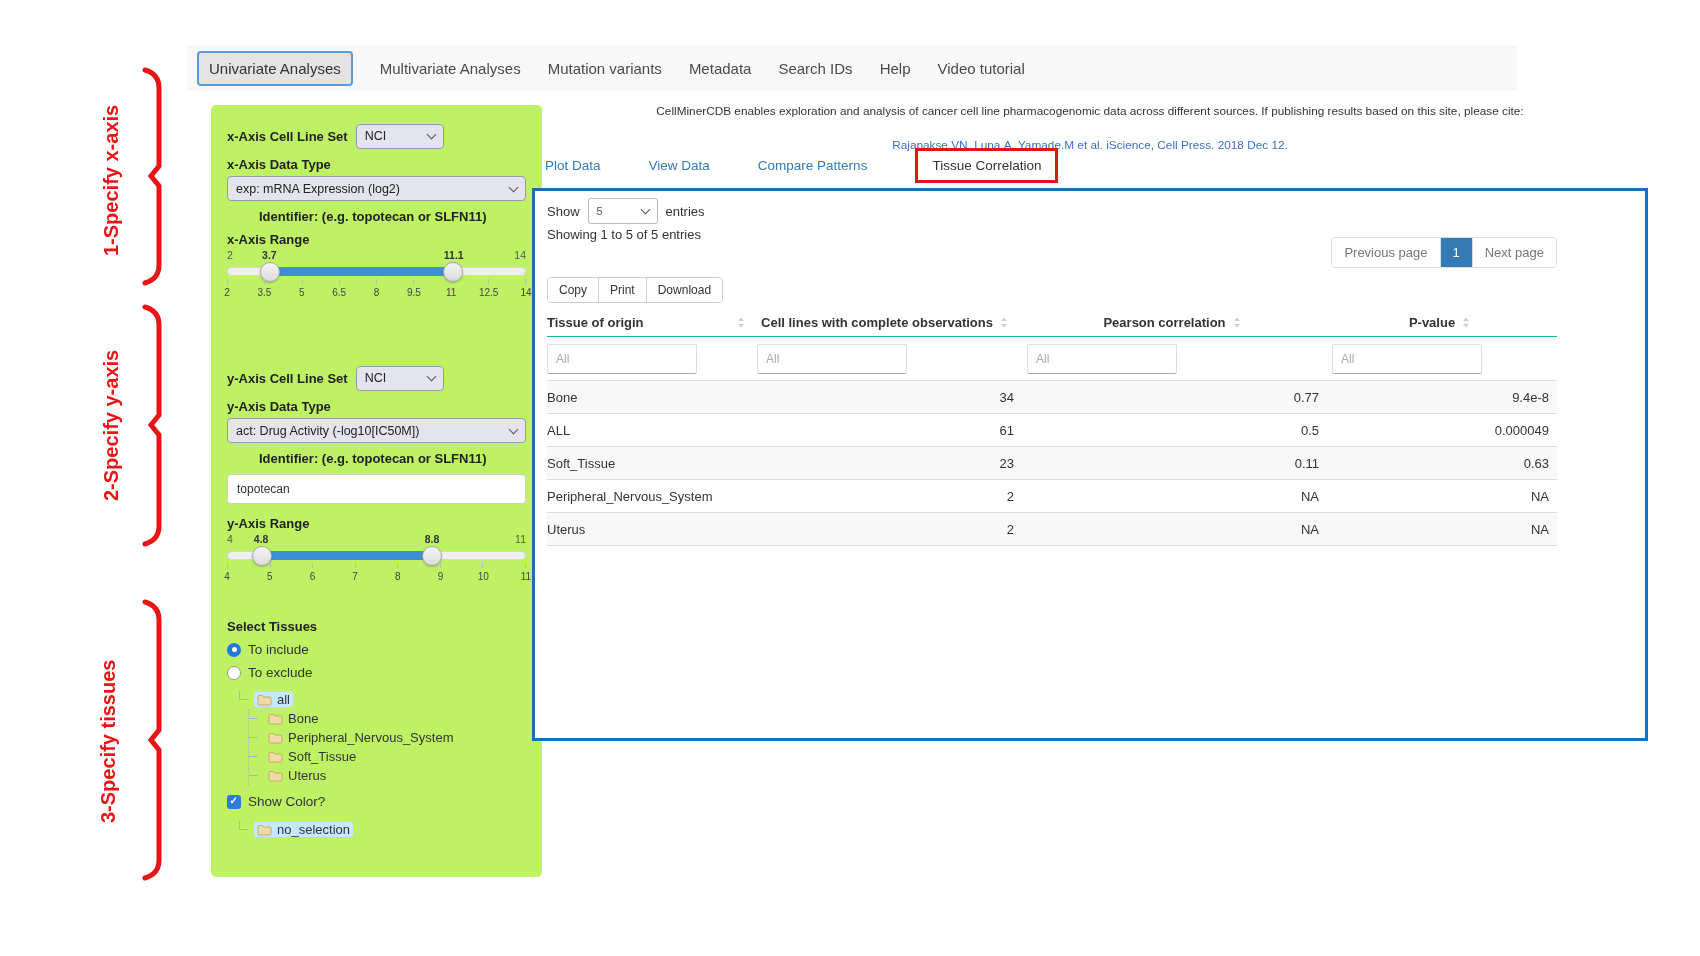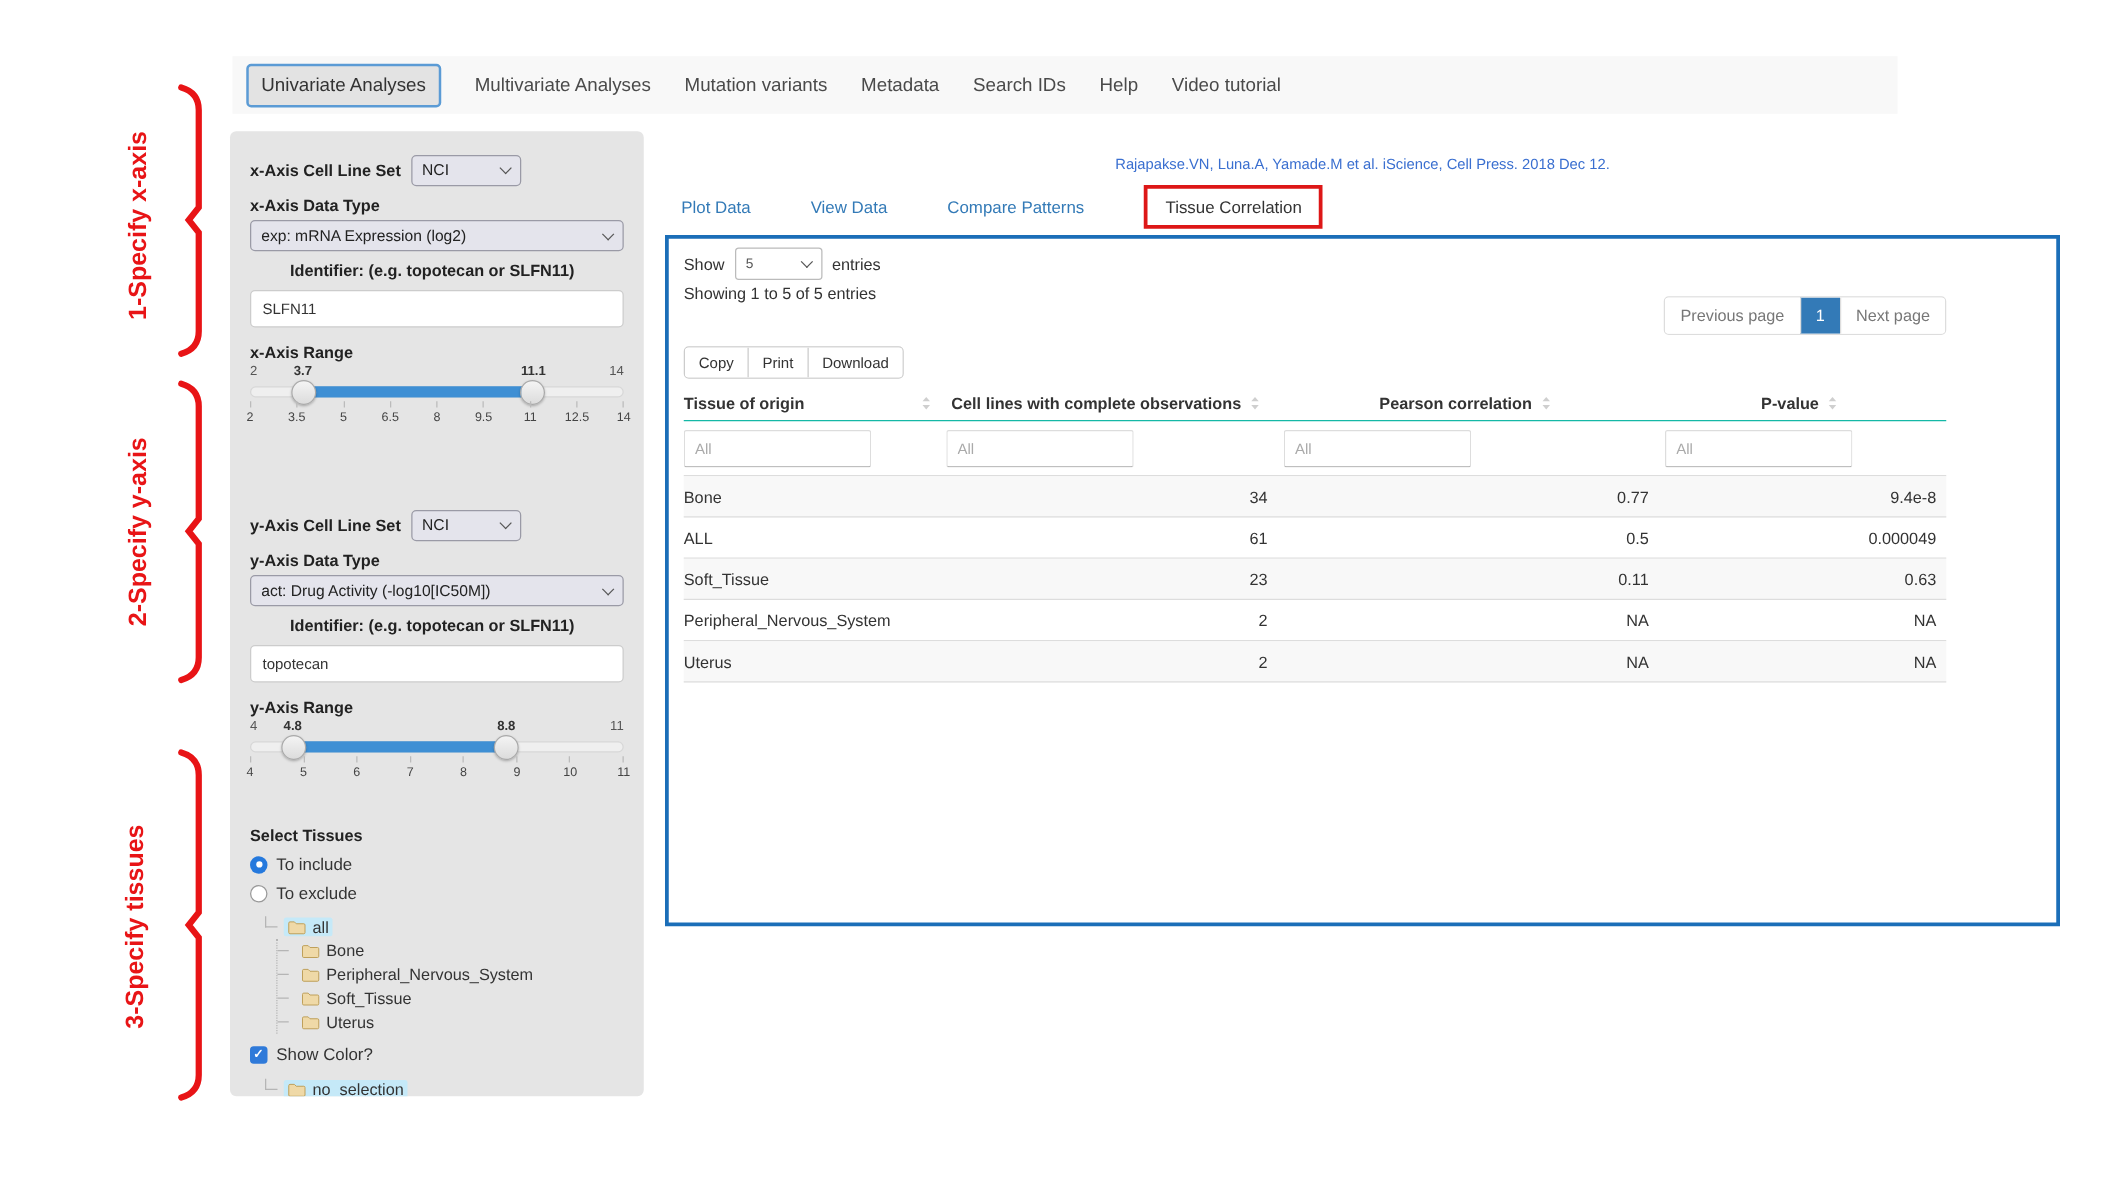--- a/index.html
+++ b/index.html
@@ -12,22 +12,22 @@
   .nav-item { font-size:15px; color:#4a4a4a; cursor:pointer; white-space:nowrap; }
   .nav-item.active { background:#e3e3e3; border:2px solid #5b9bd5; border-radius:4px;
                      padding:7px 10px; color:#333; }
 
   
   .vtext { position:absolute; writing-mode:vertical-rl; transform:rotate(180deg);
            color:#e81416; font-weight:bold; font-size:20px; text-align:center; }
   .bracket { position:absolute; }
 
   
-  .sidebar { position:absolute; left:184px; top:105px; width:331px; height:772px;
-             background:#e5e5e5; border-radius:5px; padding:18px 16px 0 16px; overflow:hidden; }
+  .sidebar { position:absolute; left:211px; top:105px; width:331px; height:772px;
+             background:#bef264; border-radius:5px; padding:18px 16px 0 16px; overflow:hidden; }
   .lbl { font-size:13px; font-weight:bold; color:#222; }
   .row-inline { display:flex; align-items:center; gap:8px; height:26px; margin-bottom:8px; }
   .sel { display:inline-flex; align-items:center; justify-content:space-between;
          background:#e4e4ec; border:1px solid #9a9aa6; border-radius:4px;
          height:25px; padding:0 8px; font-size:12.5px; color:#222; cursor:pointer; }
   .sel.small { width:88px; }
   .sel.wide { width:299px; margin-bottom:8px; }
   .chev { width:7px; height:7px; border-right:1.6px solid #555; border-bottom:1.6px solid #555;
           transform:rotate(45deg); margin-top:-3px; flex:0 0 auto; }
   .ident-lbl { margin-bottom:8px;padding-left:32px; }
@@ -156,21 +156,20 @@
         <span>NCI</span>
         <span class="chev"></span>
       </span>
     </div>
     <div class="lbl dtype-lbl">x-Axis Data Type</div>
     <span class="sel wide">
       <span>exp: mRNA Expression (log2)</span>
       <span class="chev"></span>
     </span>
     <div class="lbl ident-lbl">Identifier: (e.g. topotecan or SLFN11)</div>
-    <input class="txt-input x" value="SLFN11" style="">
     <div class="lbl">x-Axis Range</div>
     <div class="slider">
       <span class="s-min">2</span>
       <span class="s-max">14</span>
       <span class="s-val" style="left:14.17%;">3.7</span>
       <span class="s-val" style="left:75.83%;">11.1</span>
       <div class="s-track">
         <div class="s-fill" style="left:14.17%; right:24.17%;"></div>
         <div class="s-handle" style="left:calc(14.17% - 10px);"></div>
         <div class="s-handle" style="left:calc(75.83% - 10px);"></div>
@@ -318,20 +317,21 @@
           <svg width="15" height="12" viewBox="0 0 15 12">
               <path d="M1 2.5 Q1 1.5 2 1.5 L5.5 1.5 L7 3 L13 3 Q14 3 14 4 L14 10 Q14 11 13 11 L2 11 Q1 11 1 10 Z" fill="#efd9a7" stroke="#bfa05a" stroke-width="0.8"></path>
             </svg>
           <span>no_selection</span>
         </span>
       </div>
     </div>
   </div>
 
   <div class="citation">
+    <div class="c1">CellMinerCDB enables exploration and analysis of cancer cell line pharmacogenomic data across different sources. If publishing results based on this site, please cite:</div>
     <div class="c2">Rajapakse.VN, Luna.A, Yamade.M et al. iScience, Cell Press. 2018 Dec 12.</div>
   </div>
 
   <div class="tabs">
     <span class="tab">Plot Data</span>
     <span class="tab">View Data</span>
     <span class="tab">Compare Patterns</span>
     <span class="tab active">Tissue Correlation</span>
   </div>
 

